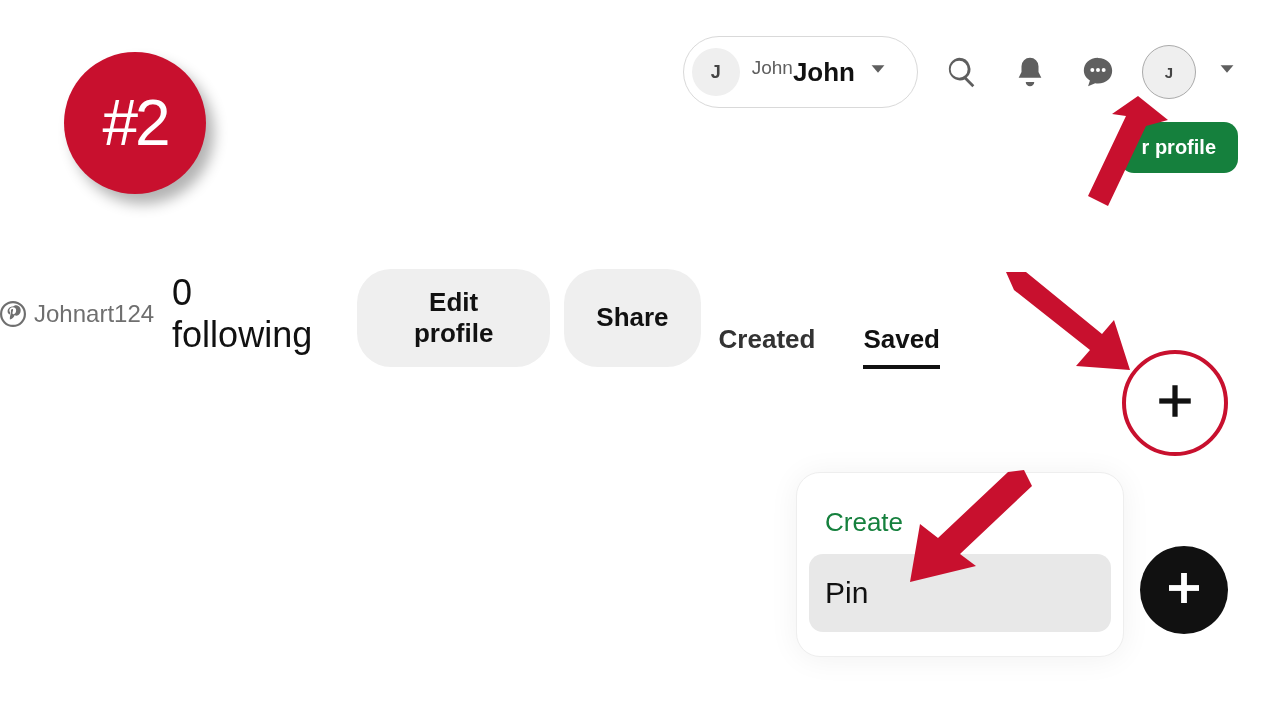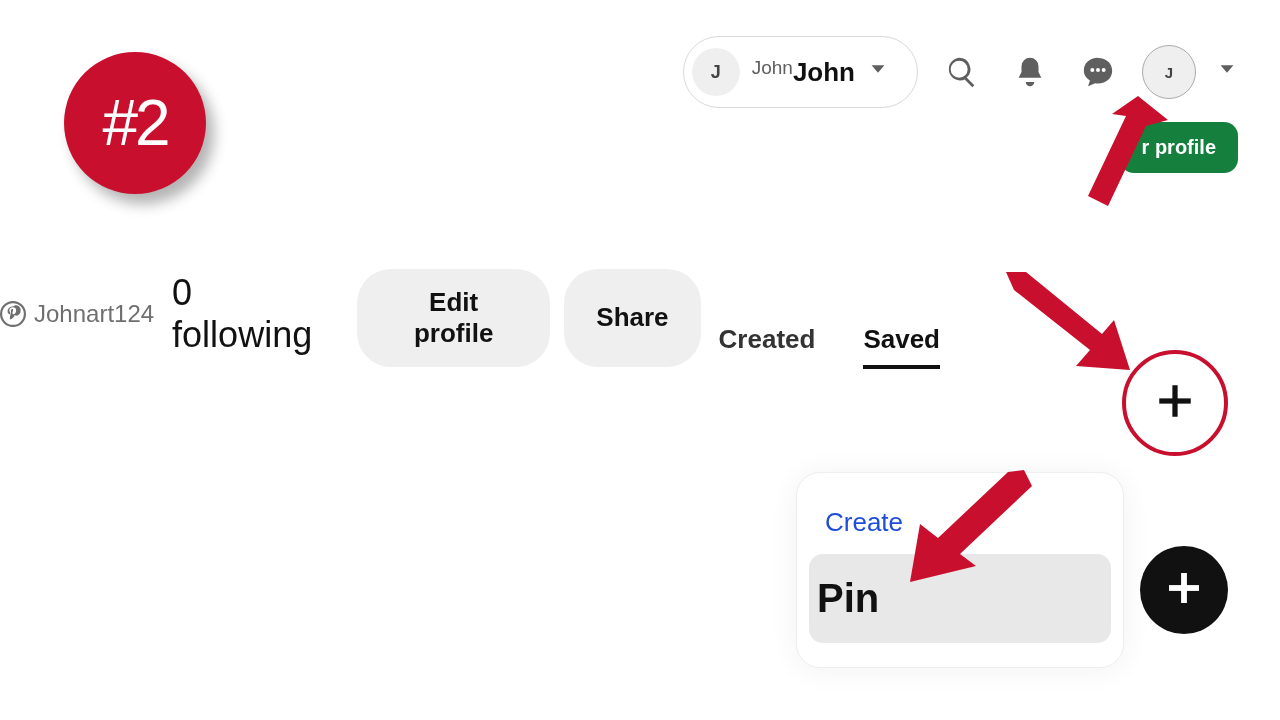--- a/index.html
+++ b/index.html
@@ -35,22 +35,22 @@
   .tab{font-size:26px;font-weight:600;padding-bottom:10px;cursor:pointer}
   .tab.active{border-bottom:4px solid #111}
   .tab.inactive{color:#333}
 
   
   .fab-red{position:absolute;right:52px;top:350px;width:106px;height:106px;border-radius:50%;border:4px solid #c8102e;display:flex;align-items:center;justify-content:center;background:#fff;cursor:pointer}
   .fab-red svg{width:42px;height:42px;stroke:#111;stroke-width:3;fill:none}
 
   
   .popover{position:absolute;left:796px;top:472px;width:328px;border:1px solid #eee;border-radius:24px;background:#fff;padding:24px 12px;box-shadow:0 2px 30px rgba(0,0,0,.06)}
-  .pop-header{font-size:26px;color:#1d4ed8;padding:10px 16px 16px}
-  .pop-item{font-size:40px;font-weight:700;padding:22px 8px;border-radius:14px;cursor:pointer}
+  .pop-header{font-size:26px;color:#15803d;padding:10px 16px 16px}
+  .pop-item{font-size:30px;font-weight:400;padding:22px 16px;border-radius:14px;cursor:pointer}
   .pop-item.sel{background:#e8e8e8}
 
   
   .fab-black{position:absolute;right:52px;top:546px;width:88px;height:88px;border-radius:50%;background:#111;display:flex;align-items:center;justify-content:center;cursor:pointer}
   .fab-black svg{width:40px;height:40px;stroke:#fff;stroke-width:3.5;fill:none}
 
   
   .arrow{position:absolute;pointer-events:none}
   .arrow svg{overflow:visible}
   .arrow path,.arrow polygon{fill:#c8102e}

